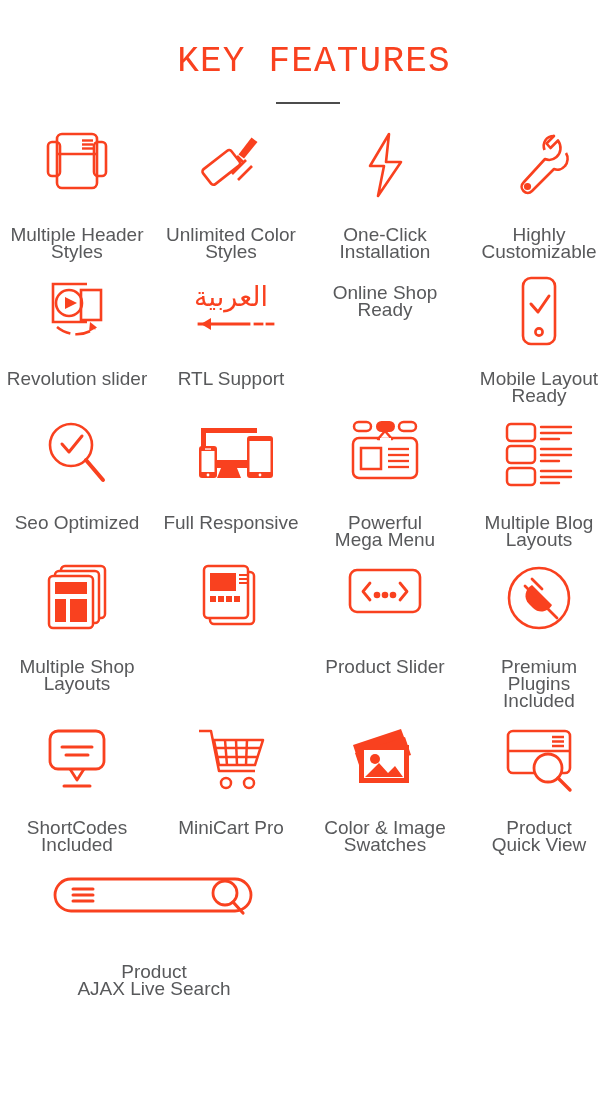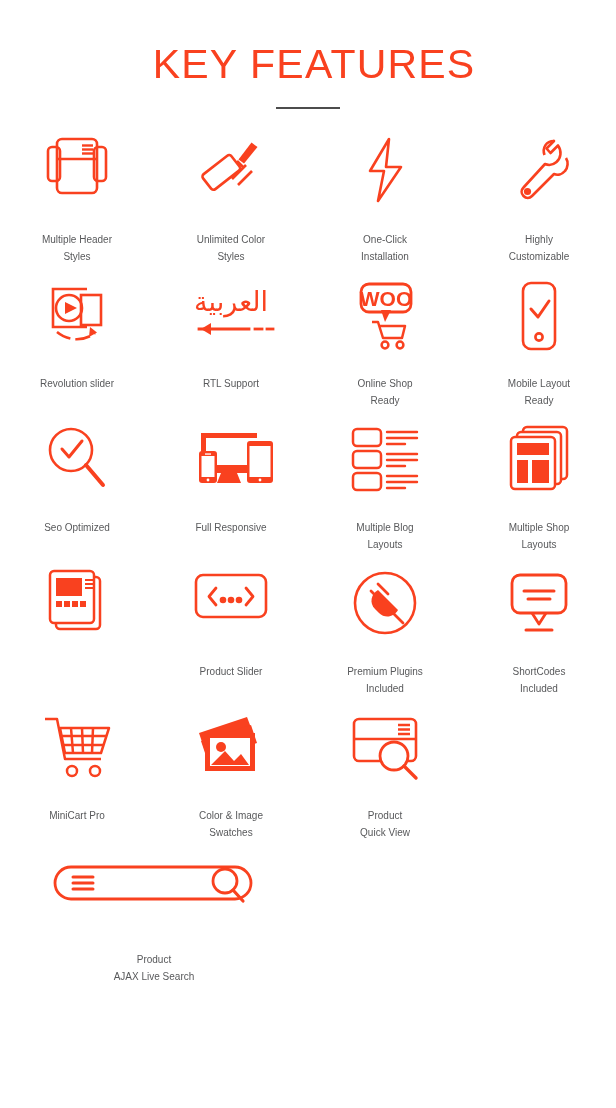--- a/index.html
+++ b/index.html
@@ -16,26 +16,26 @@
     width: 616px;
     height: 1108px;
     background: #fff;
     position: relative;
     padding-top: 44px;
   }
 
   
   .header { text-align: center; }
   .title {
-    font-size: 41px;
+    font-size: 36px;
     letter-spacing: 1.2px;
     font-weight: 400;
     color: #f9411f;
     line-height: 1;
-    font-family: Liberation Sans, sans-serif;
+    font-family: Liberation Mono, monospace;
     margin-left: 12px;
   }
   .title-rule {
     width: 64px;
     height: 2px;
     background: #4c4c4c;
     margin: 22px auto 0 auto;
   }
 
   
@@ -60,21 +60,21 @@
     height: 86px;
     display: flex;
     justify-content: center;
     width: 100%;
   }
   .icon-box svg { display: block; }
 
   .cell-label {
     margin-top: 10px;
     text-align: center;
-    font-size: 10px;
+    font-size: 19px;
     line-height: 17px;
     color: #58595b;
     font-family: "Liberation Sans", sans-serif;
     white-space: pre-line;
   }
 </style>
 </head>
 <body>
 
 <div class="page">
@@ -176,34 +176,20 @@
             <line x1="72" y1="50" x2="79" y2="50"></line>
             <line x1="84" y1="50" x2="90" y2="50"></line>
           </g>
           <path d="M18 50 L28 44 L28 56 Z" fill="#f9411f"></path>
         </svg>
       </div>
       <div class="cell-label">RTL Support</div>
     </div>
 
     <div class="cell">
-      <div class="icon-box">
-        <svg width="76" height="76" viewBox="0 0 76 76">
-          <g fill="none" stroke="#f9411f" stroke-width="2.8">
-            <rect x="14" y="5" width="50" height="28" rx="8"></rect>
-          </g>
-          <path d="M34 31 L44 31 L38 43 Z" fill="#f9411f"></path>
-          <text x="39" y="27" text-anchor="middle" font-size="21" font-weight="bold" font-family="'Liberation Sans', sans-serif" fill="#f9411f">WOO</text>
-          <g fill="none" stroke="#f9411f" stroke-width="2.5" stroke-linejoin="round">
-            <path d="M25 43 L31 43 L36 59 L55 59 L58 47 L33 47"></path>
-            <circle cx="38" cy="66" r="3.4"></circle>
-            <circle cx="53" cy="66" r="3.4"></circle>
-          </g>
-        </svg>
-      </div>
       <div class="cell-label">Online Shop
 Ready</div>
     </div>
 
     <div class="cell">
       <div class="icon-box">
         <svg width="52" height="76" viewBox="0 0 52 76">
           <g fill="none" stroke="#f9411f" stroke-width="2.6">
             <rect x="10" y="4" width="32" height="66" rx="8"></rect>
             <path d="M18 30 L25 38 L36 22" stroke-width="3" stroke-linecap="round" stroke-linejoin="round"></path>
@@ -243,20 +229,43 @@
             <rect x="64.5" y="23" width="21" height="31"></rect>
             <circle cx="23" cy="57" r="1.4"></circle>
             <circle cx="75" cy="57" r="1.4"></circle>
             <rect x="20" y="30.4" width="6" height="1.3"></rect>
           </g>
         </svg>
       </div>
       <div class="cell-label">Full Responsive</div>
     </div>
 
+    <div class="cell">
+      <div class="icon-box">
+        <svg width="80" height="72" viewBox="0 0 80 72">
+          <g fill="none" stroke="#f9411f" stroke-width="2.5">
+            <rect x="9" y="4" width="17" height="9" rx="4.5"></rect>
+            <rect x="54" y="4" width="17" height="9" rx="4.5"></rect>
+            <rect x="8" y="20" width="64" height="40" rx="6"></rect>
+            <rect x="16" y="30" width="20" height="21"></rect>
+            <g stroke-width="2.3">
+              <line x1="43" y1="31" x2="64" y2="31"></line>
+              <line x1="43" y1="37" x2="64" y2="37"></line>
+              <line x1="43" y1="43" x2="64" y2="43"></line>
+              <line x1="43" y1="49" x2="64" y2="49"></line>
+            </g>
+          </g>
+          <rect x="31" y="3" width="19" height="11" rx="5.5" fill="#f9411f"></rect>
+          <path d="M33 21 L40 13 L47 21 Z" fill="#ffffff" stroke="#f9411f" stroke-width="2.5" stroke-linejoin="round"></path>
+          <path d="M35 21.5 h11" stroke="#ffffff" stroke-width="3"></path>
+        </svg>
+      </div>
+      <div class="cell-label">Powerful
+Mega Menu</div>
+    </div>
 
     <div class="cell">
       <div class="icon-box">
         <svg width="76" height="72" viewBox="0 0 76 72">
           <g fill="none" stroke="#f9411f" stroke-width="2.5">
             <rect x="6" y="6" width="28" height="17" rx="4"></rect>
             <rect x="6" y="28" width="28" height="17" rx="4"></rect>
             <rect x="6" y="50" width="28" height="17" rx="4"></rect>
             <g stroke-width="2.4" stroke-linecap="round">
               <line x1="40" y1="9" x2="70" y2="9"></line>

